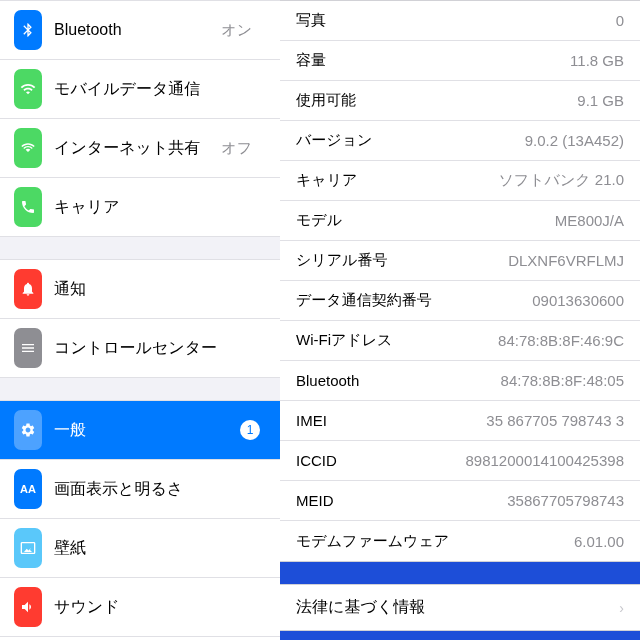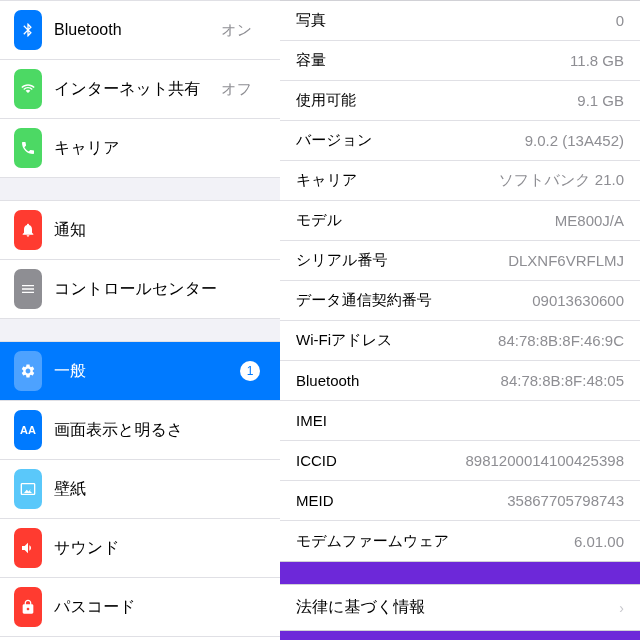--- a/index.html
+++ b/index.html
@@ -96,21 +96,21 @@
     }
 
     .chevron {
       color: #c7c7cc;
       font-size: 14px;
     }
 
     
     .right-panel {
       flex: 1;
-      background: #6d28d9;
+      background: #1d4ed8;
       height: 640px;
       overflow-y: auto;
     }
 
     .info-group {
       background: #fff;
       border-top: 1px solid #d1d1d6;
       border-bottom: 1px solid #d1d1d6;
       margin-bottom: 22px;
     }
@@ -168,20 +168,28 @@
         <svg width="16" height="16" viewBox="0 0 24 24" fill="white">
             <path d="M17.71 7.71L12 2h-1v7.59L6.41 5 5 6.41 10.59 12 5 17.59 6.41 19 11 14.41V22h1l5.71-5.71-4.3-4.29 4.3-4.29zM13 5.83l1.88 1.88L13 9.59V5.83zm1.88 10.46L13 18.17v-3.76l1.88 1.88z"></path>
           </svg>
       </div>
       <span class="item-label">Bluetooth</span>
       <span class="item-value">オン</span>
     </div>
     <div class="settings-item">
       <div class="item-icon" style="background:#4cd964;">
         <svg width="16" height="16" viewBox="0 0 24 24" fill="white">
+            <path d="M1 9l2 2c4.97-4.97 13.03-4.97 18 0l2-2C16.93 2.93 7.08 2.93 1 9zm8 8l3 3 3-3c-1.65-1.66-4.34-1.66-6 0zm-4-4l2 2c2.76-2.76 7.24-2.76 10 0l2-2C15.14 9.14 8.87 9.14 5 13z"></path>
+          </svg>
+      </div>
+      <span class="item-label">モバイルデータ通信</span>
+    </div>
+    <div class="settings-item">
+      <div class="item-icon" style="background:#4cd964;">
+        <svg width="16" height="16" viewBox="0 0 24 24" fill="white">
             <path d="M12 5C8.13 5 4.6 6.57 2 9.18L3.42 10.6C5.65 8.38 8.67 7 12 7s6.35 1.38 8.58 3.6L22 9.18C19.4 6.57 15.87 5 12 5zm0 4c-2.76 0-5.26 1.12-7.07 2.93L6.35 13.35C7.79 11.91 9.79 11 12 11s4.21.91 5.65 2.35l1.42-1.42C17.26 10.12 14.76 9 12 9zm0 4c-1.38 0-2.63.56-3.54 1.46L12 18l3.54-3.54C14.63 13.56 13.38 13 12 13z"></path>
           </svg>
       </div>
       <span class="item-label">インターネット共有</span>
       <span class="item-value">オフ</span>
     </div>
     <div class="settings-item">
       <div class="item-icon" style="background:#4cd964;">
         <svg width="16" height="16" viewBox="0 0 24 24" fill="white">
             <path d="M6.62 10.79c1.44 2.83 3.76 5.14 6.59 6.59l2.2-2.2c.27-.27.67-.36 1.02-.24 1.12.37 2.33.57 3.57.57.55 0 1 .45 1 1V20c0 .55-.45 1-1 1-9.39 0-17-7.61-17-17 0-.55.45-1 1-1h3.5c.55 0 1 .45 1 1 0 1.25.2 2.45.57 3.57.11.35.03.74-.25 1.02l-2.2 2.2z"></path>
@@ -298,20 +306,21 @@
     <div class="info-row">
       <span class="info-label">Wi-Fiアドレス</span>
       <span class="info-value">84:78:8B:8F:46:9C</span>
     </div>
     <div class="info-row">
       <span class="info-label">Bluetooth</span>
       <span class="info-value">84:78:8B:8F:48:05</span>
     </div>
     <div class="info-row">
       <span class="info-label">IMEI</span>
+      <span class="info-value">35 867705 798743 3</span>
     </div>
     <div class="info-row">
       <span class="info-label">ICCID</span>
       <span class="info-value">8981200014100425398</span>
     </div>
     <div class="info-row">
       <span class="info-label">MEID</span>
       <span class="info-value">35867705798743</span>
     </div>
     <div class="info-row">

